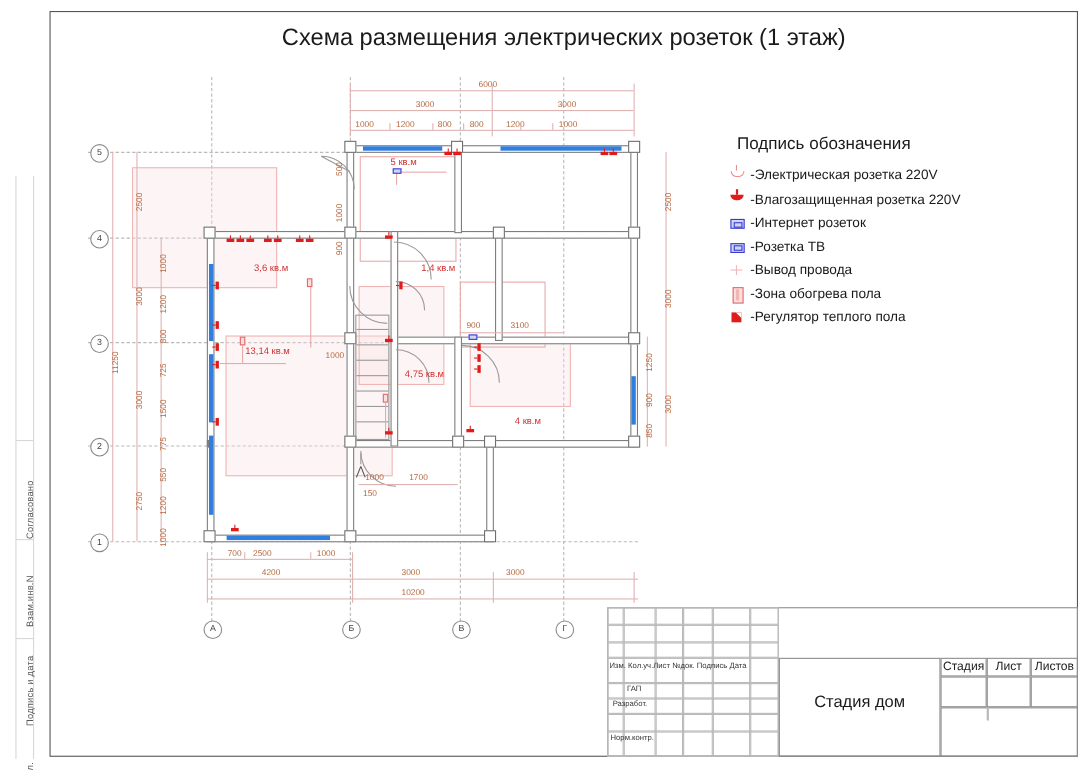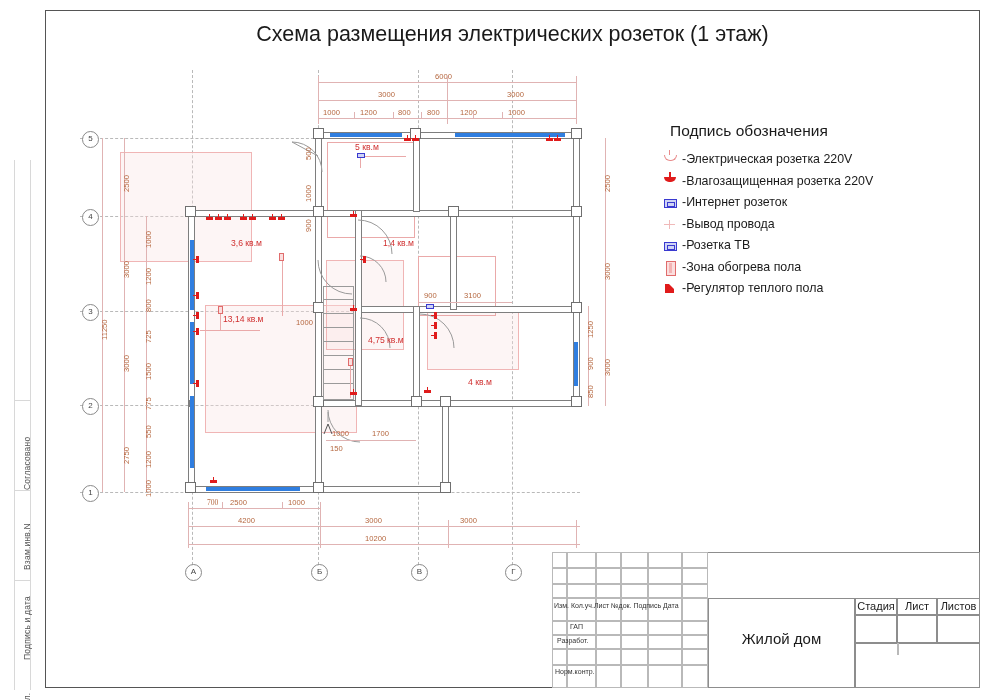--- a/index.html
+++ b/index.html
@@ -113,31 +113,31 @@
   <div class="leg-row">
     <span class="leg-ico">
         <span class="ic-box">
           <i></i>
         </span>
       </span>
     <span class="leg-txt">-Интернет розеток</span>
   </div>
   <div class="leg-row">
     <span class="leg-ico">
-        <i class="ic-cross"></i>
-      </span>
-    <span class="leg-txt">-Вывод провода</span>
-  </div>
-  <div class="leg-row">
-    <span class="leg-ico">
         <span class="ic-box">
           <i></i>
         </span>
       </span>
     <span class="leg-txt">-Розетка ТВ</span>
+  </div>
+  <div class="leg-row">
+    <span class="leg-ico">
+        <i class="ic-cross"></i>
+      </span>
+    <span class="leg-txt">-Вывод провода</span>
   </div>
   <div class="leg-row">
     <span class="leg-ico">
         <span class="ic-zone">
           <i></i>
         </span>
       </span>
     <span class="leg-txt">-Зона обогрева пола</span>
   </div>
   <div class="leg-row">
@@ -336,21 +336,21 @@
   <div class="dim-line dim-line-v" style="left:545px;top:78px;height:268px;"></div>
   <div class="dim-tv" style="left:543px;top:132px;">2500</div>
   <div class="dim-tv" style="left:543px;top:220px;">3000</div>
   <div class="dim-tv" style="left:543px;top:316px;">3000</div>
   <div class="dim-line dim-line-v" style="left:528px;top:246px;height:100px;"></div>
   <div class="dim-tv" style="left:526px;top:278px;">1250</div>
   <div class="dim-tv" style="left:526px;top:310px;">900</div>
   <div class="dim-tv" style="left:526px;top:338px;">850</div>
 
   <div class="dim-line dim-line-h" style="left:128px;top:448px;width:132px;"></div>
-  <div class="dim-t" style="left:147px;top:438px;font-family:Liberation Serif, serif;">700</div>
+  <div class="dim-t" style="left:147px;top:438px;">700</div>
   <div class="dim-t" style="left:170px;top:438px;">2500</div>
   <div class="dim-t" style="left:228px;top:438px;">1000</div>
   <div class="dim-line dim-line-h" style="left:128px;top:466px;width:392px;"></div>
   <div class="dim-t" style="left:178px;top:456px;">4200</div>
   <div class="dim-t" style="left:305px;top:456px;">3000</div>
   <div class="dim-t" style="left:400px;top:456px;">3000</div>
   <div class="dim-line dim-line-h" style="left:128px;top:484px;width:392px;"></div>
   <div class="dim-t" style="left:305px;top:474px;">10200</div>
   <div class="tick" style="left:128px;top:442px;height:46px;"></div>
   <div class="tick" style="left:260px;top:442px;height:46px;"></div>
@@ -405,17 +405,17 @@
   <div class="tb tb-strong" style="left:303px;top:63px;width:42px;height:28px;"></div>
   <div class="tb tb-strong" style="left:345px;top:63px;width:40px;height:28px;"></div>
   <div class="tb tb-strong" style="left:385px;top:63px;width:43px;height:28px;"></div>
   <div class="tb tb-strong" style="left:303px;top:91px;width:125px;height:45px;"></div>
   <div class="tb" style="left:345px;top:91px;width:0px;height:12px;border-right:0.9px solid #b9b9b9;"></div>
 
   <div class="tb-t" style="left:2px;top:50px;">Изм. Кол.уч.Лист №док. Подпись Дата</div>
   <div class="tb-t" style="left:18px;top:71px;">ГАП</div>
   <div class="tb-t" style="left:5px;top:85px;">Разработ.</div>
   <div class="tb-t" style="left:3px;top:116px;">Норм.контр.</div>
-  <div class="tb-big" style="left:156px;top:78px;width:147px;">Жилой дом</div>
+  <div class="tb-big" style="left:156px;top:78px;width:147px;">Стадия дом</div>
   <div class="tb-h" style="left:303px;top:48px;width:42px;">Стадия</div>
   <div class="tb-h" style="left:345px;top:48px;width:40px;">Лист</div>
   <div class="tb-h" style="left:385px;top:48px;width:43px;">Листов</div>
 </div>
 
 </body></html>

